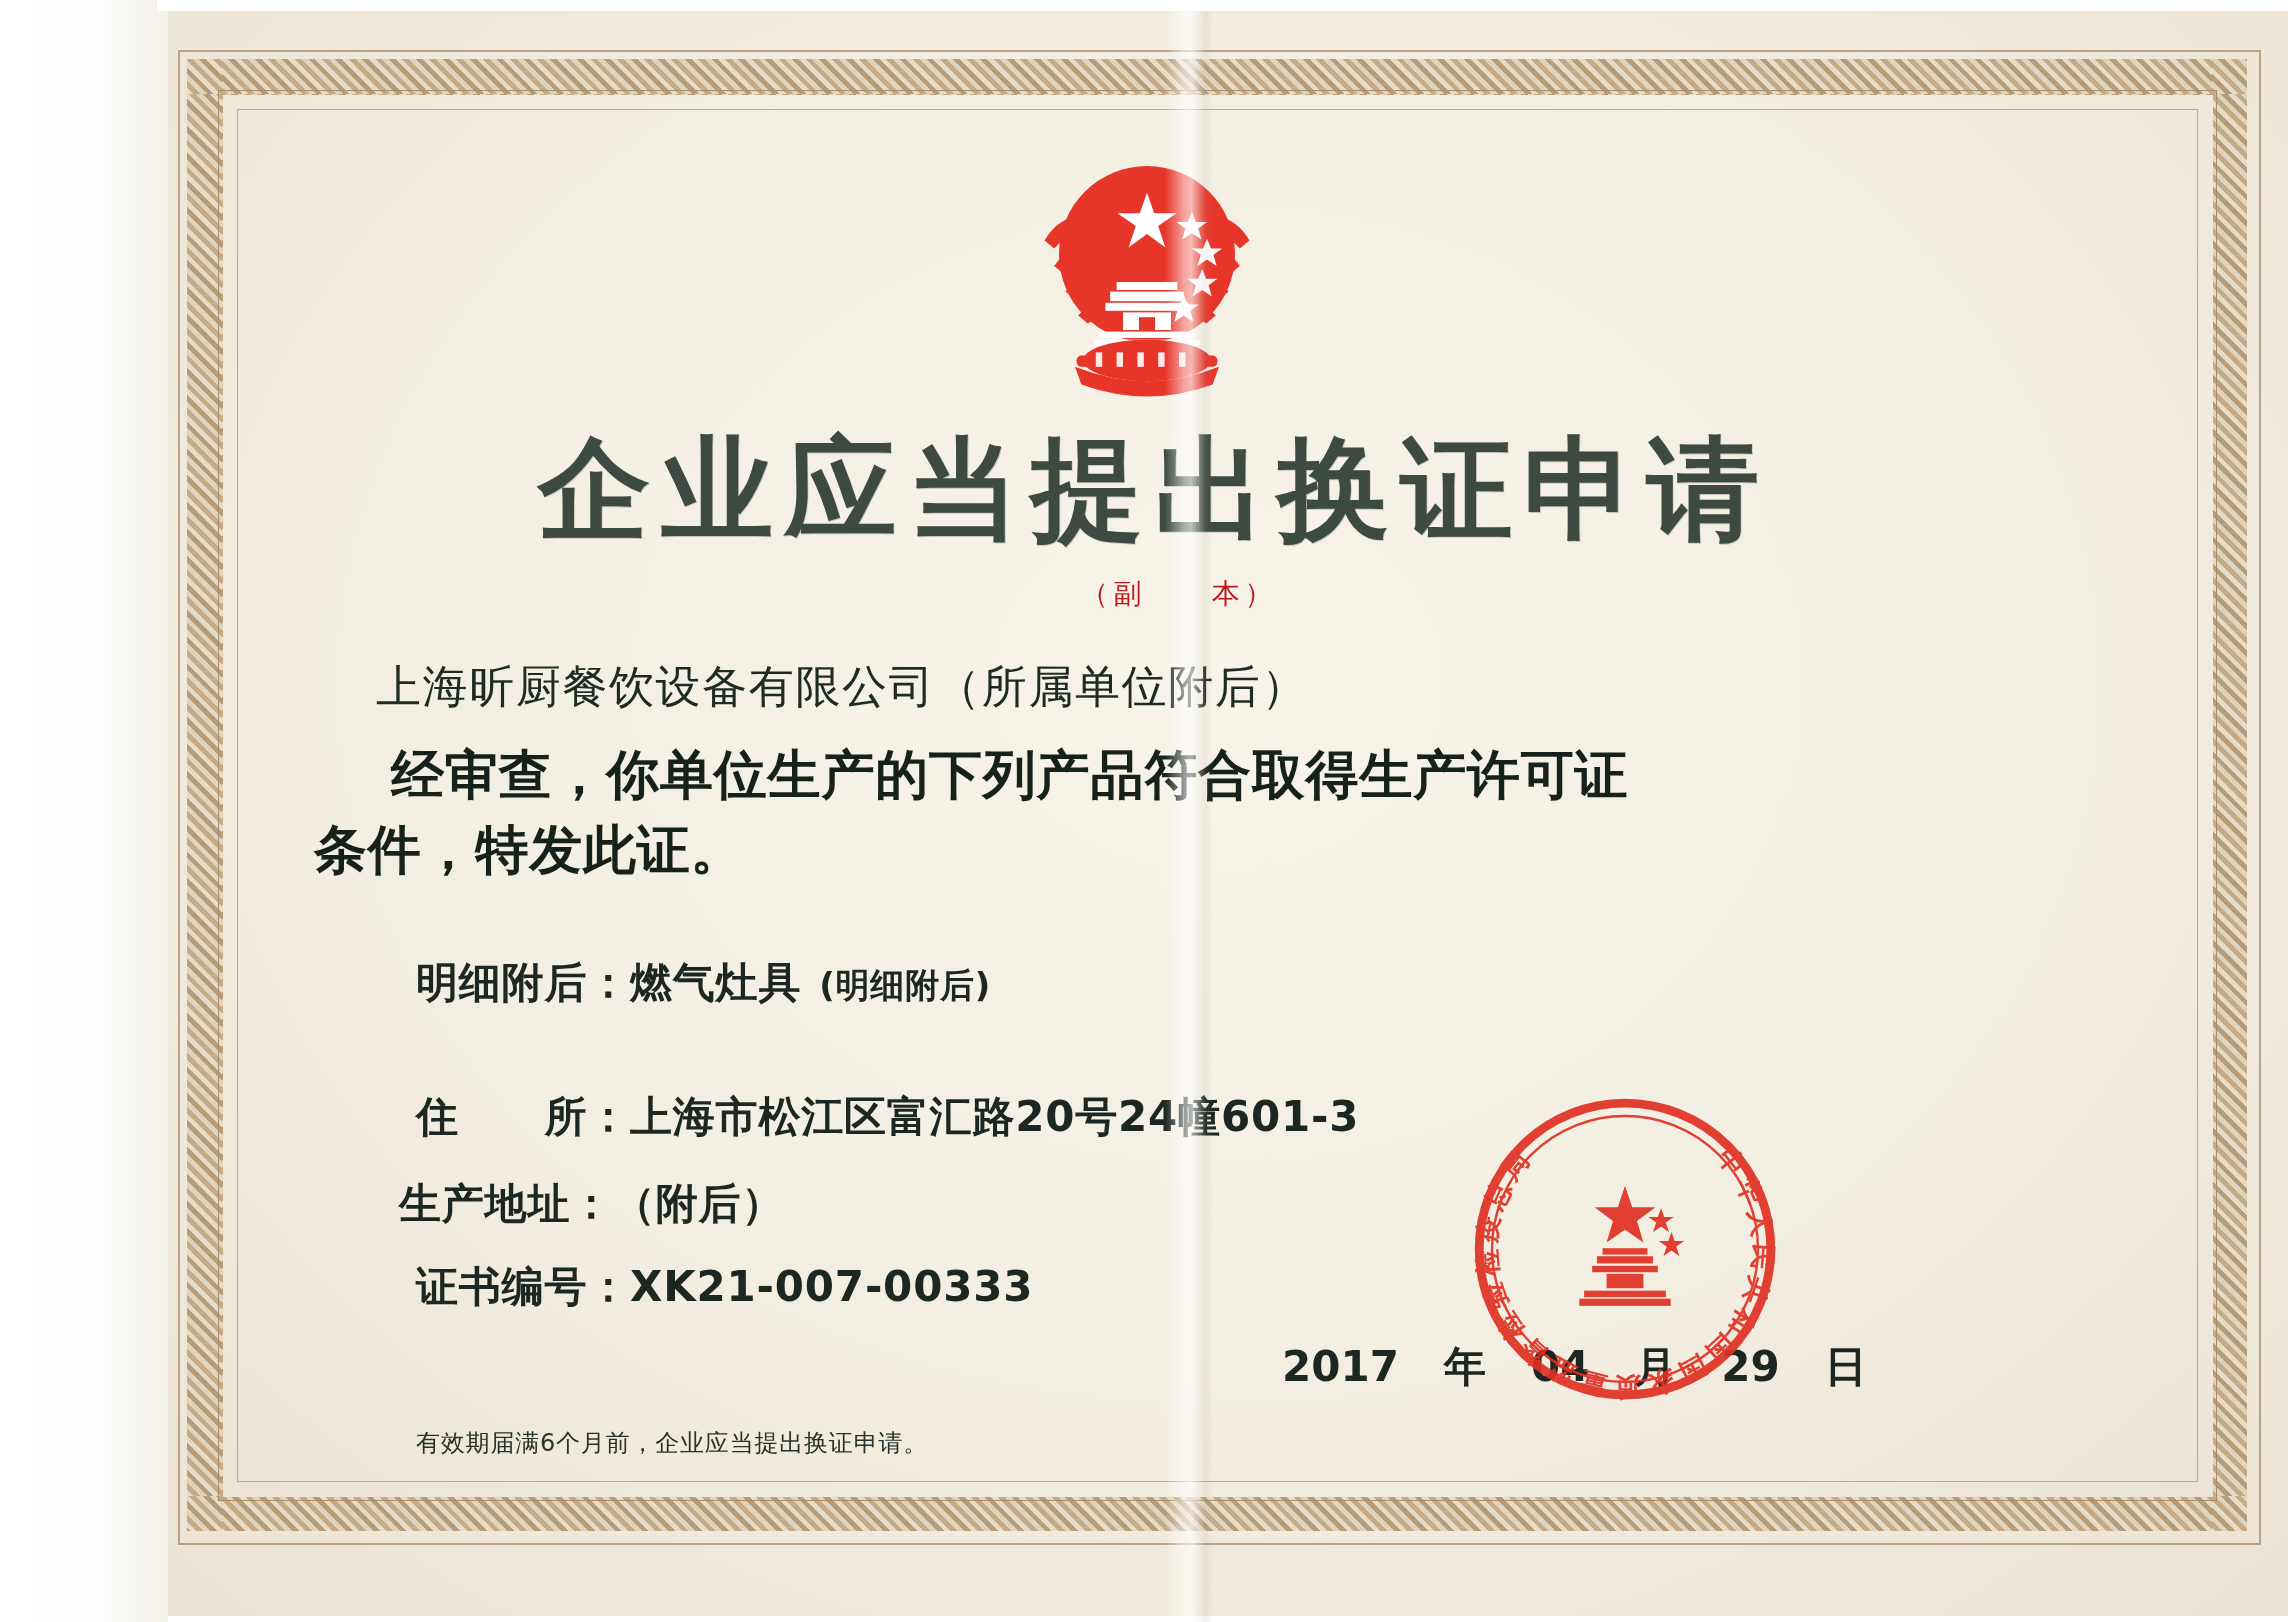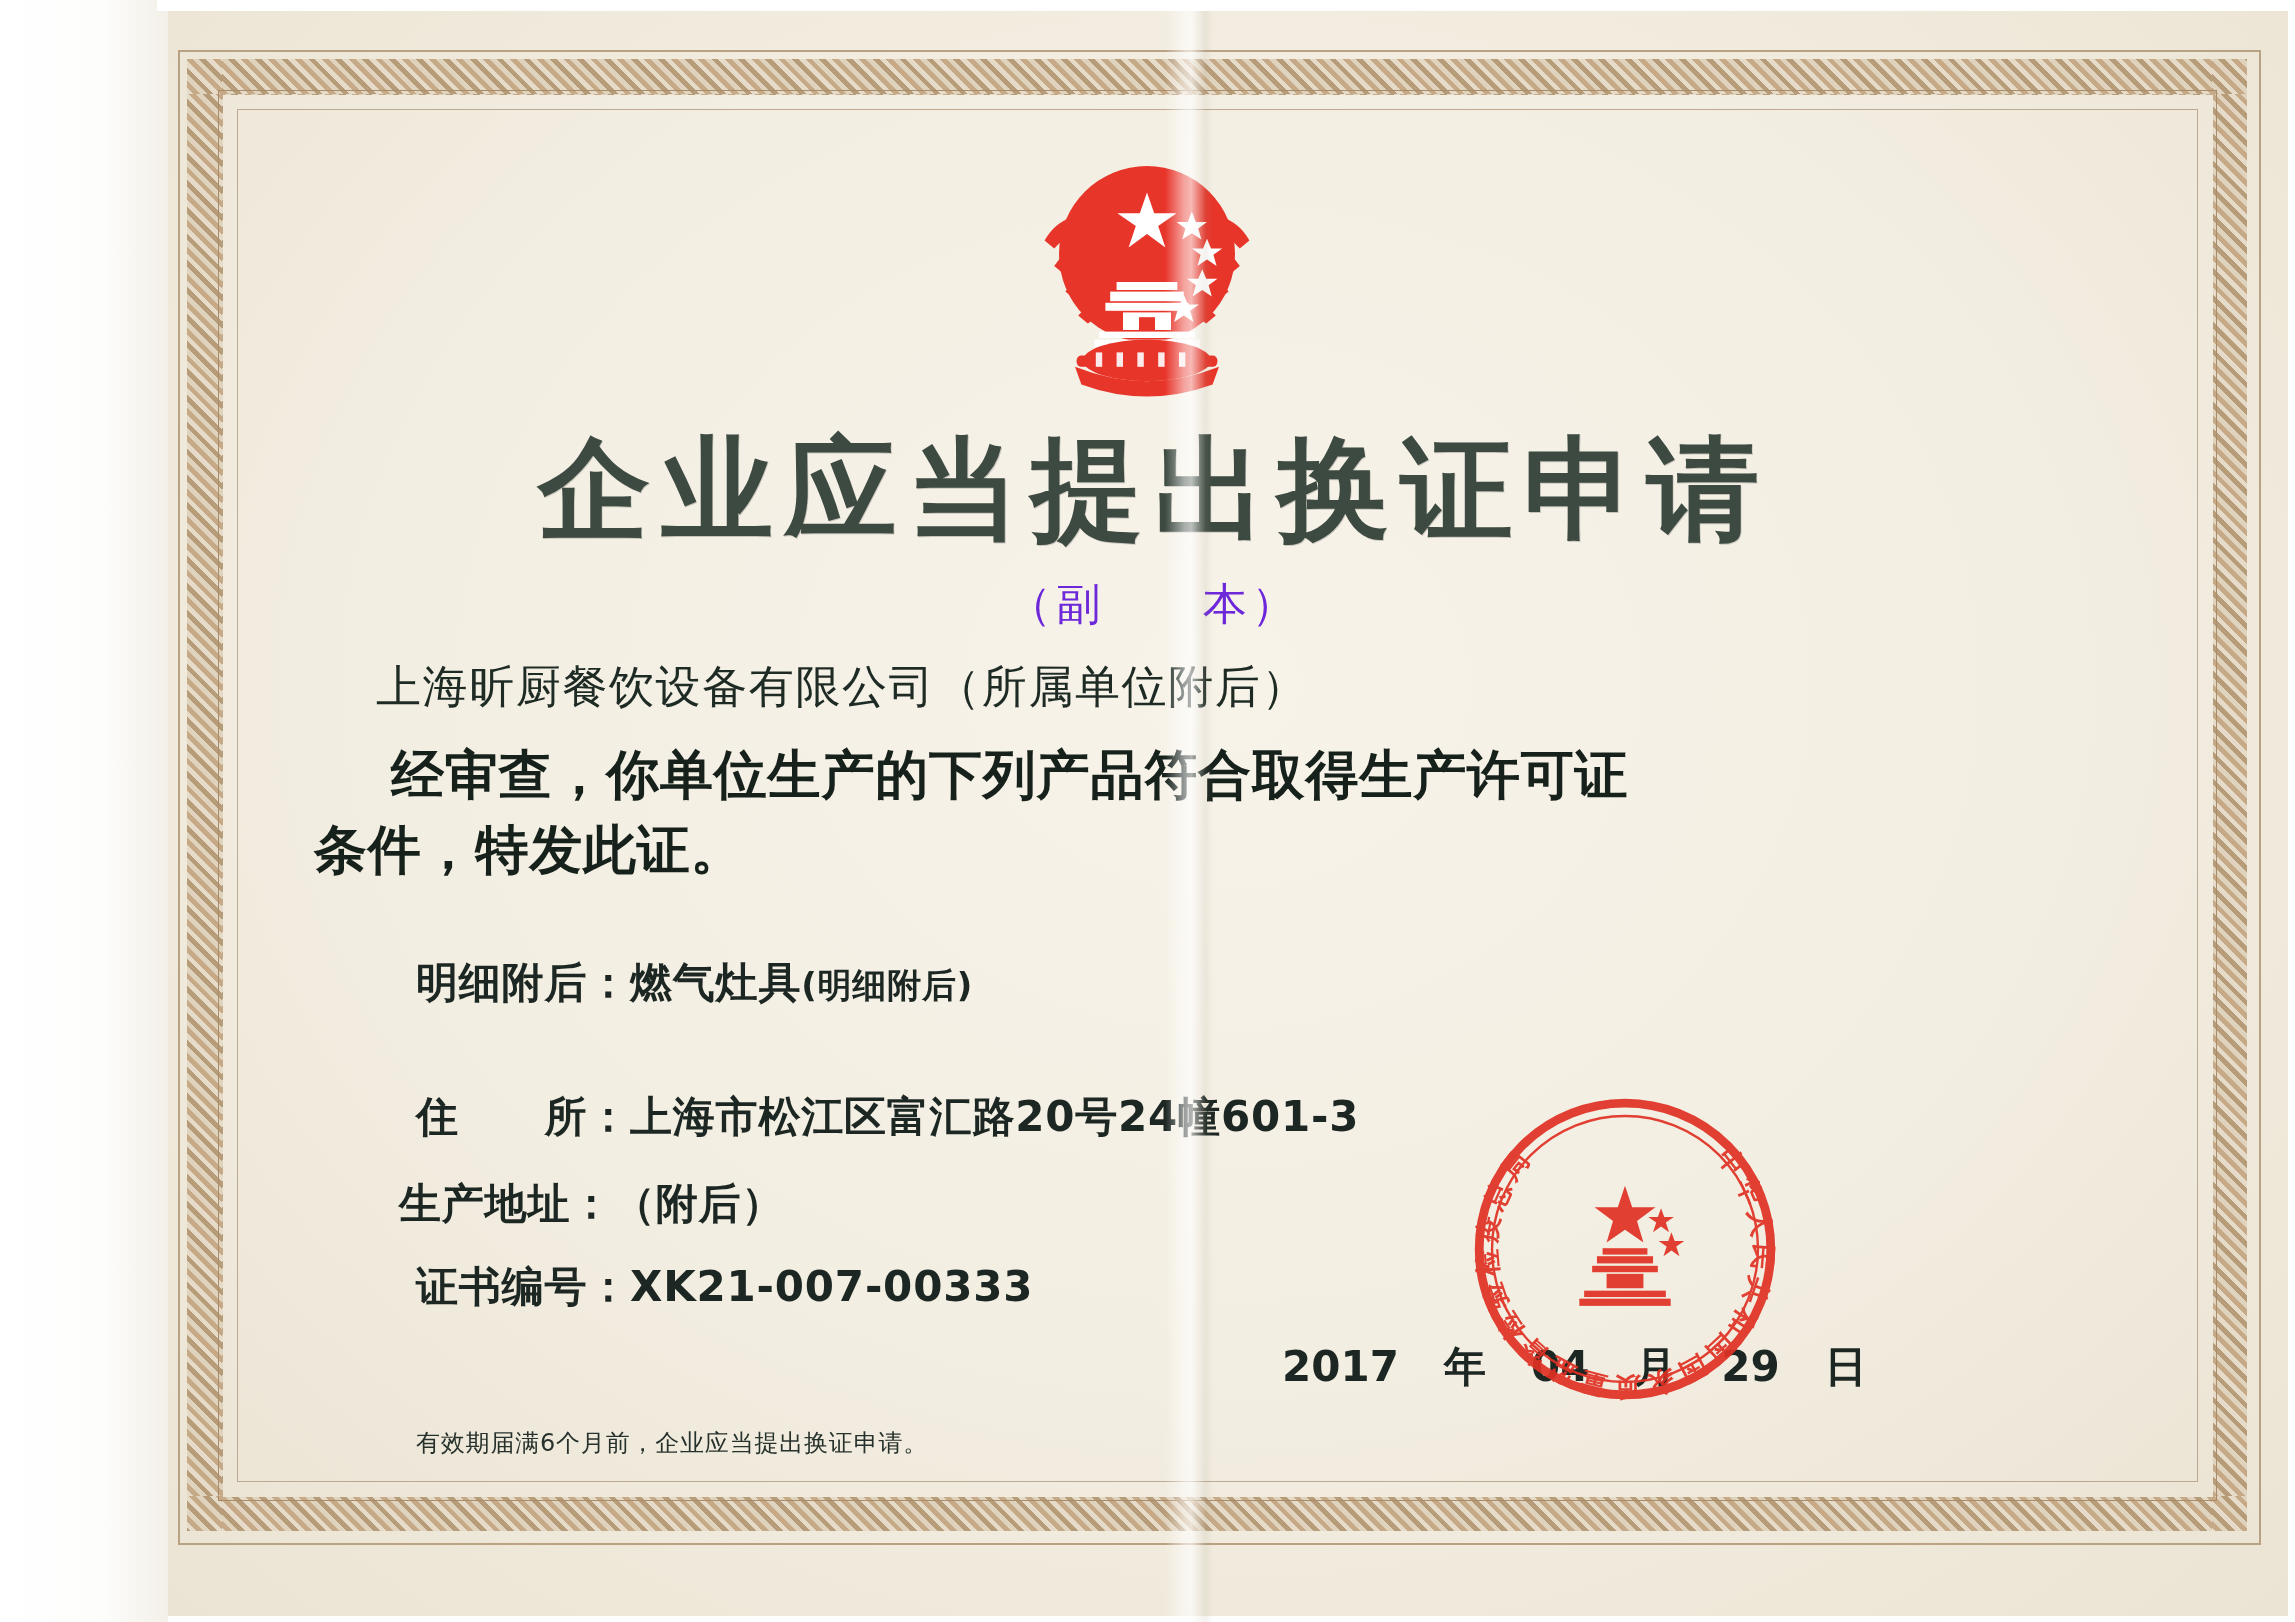--- a/index.html
+++ b/index.html
@@ -145,26 +145,26 @@
     font-size: 112px;
     line-height: 1.0;
     letter-spacing: 11.2px;
     color: #3d4a41;
     font-weight: bold;
     font-family: "DejaVu Sans", "Liberation Sans", sans-serif;
     text-shadow: 0.8px 0.8px 0 rgba(0,0,0,0.18);
   }
   .subtitle {
     position: absolute;
-    left: 449px;
+    left: 474px;
     top: 575px;
     width: 1410px;
     text-align: center;
-    font-size: 44px;
-    color: #6d28d9;
+    font-size: 28px;
+    color: #b91c1c;
     letter-spacing: 4.8px;
     font-family: "DejaVu Sans", "Liberation Sans", sans-serif;
   }
 
   
   .company {
     position: absolute;
     left: 376px;
     top: 657px;
     font-size: 45px;
@@ -192,21 +192,21 @@
     color: #1c2622;
     letter-spacing: 0.8px;
     font-family: "DejaVu Sans", "Liberation Sans", sans-serif;
     white-space: nowrap;
   }
   .field .label {
     display: inline-block;
     font-weight: bold;
   }
   .field .value { font-weight: bold; margin-top: 31px; }
-  .field .value-sm { font-size: 34px; font-weight: bold; }
+  .field .value-sm { font-size: 34px; font-weight: bold; margin-left: 18px; }
 
   .f-product { left: 416px; top: 955px; }
   .f-address { left: 416px; top: 1089px; }
   .f-factory { left: 399px; top: 1176px; }
   .f-cert    { left: 416px; top: 1259px; }
   .f-valid   { left: 416px; top: 1339px; }
 
   .issue-date {
     position: absolute;
     left: 1282px;

